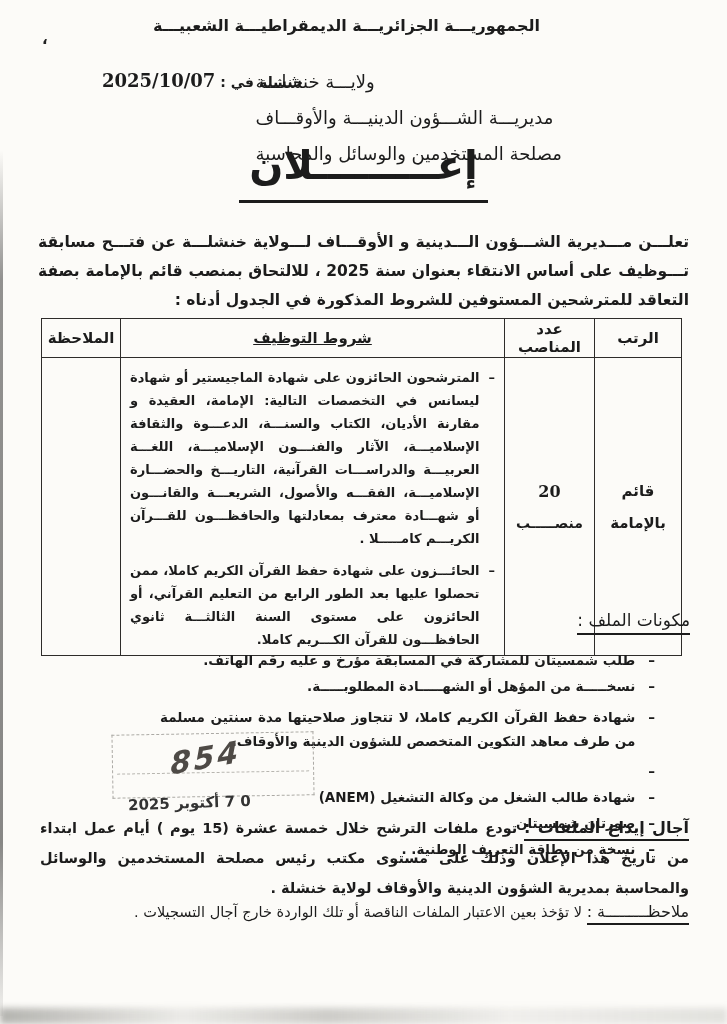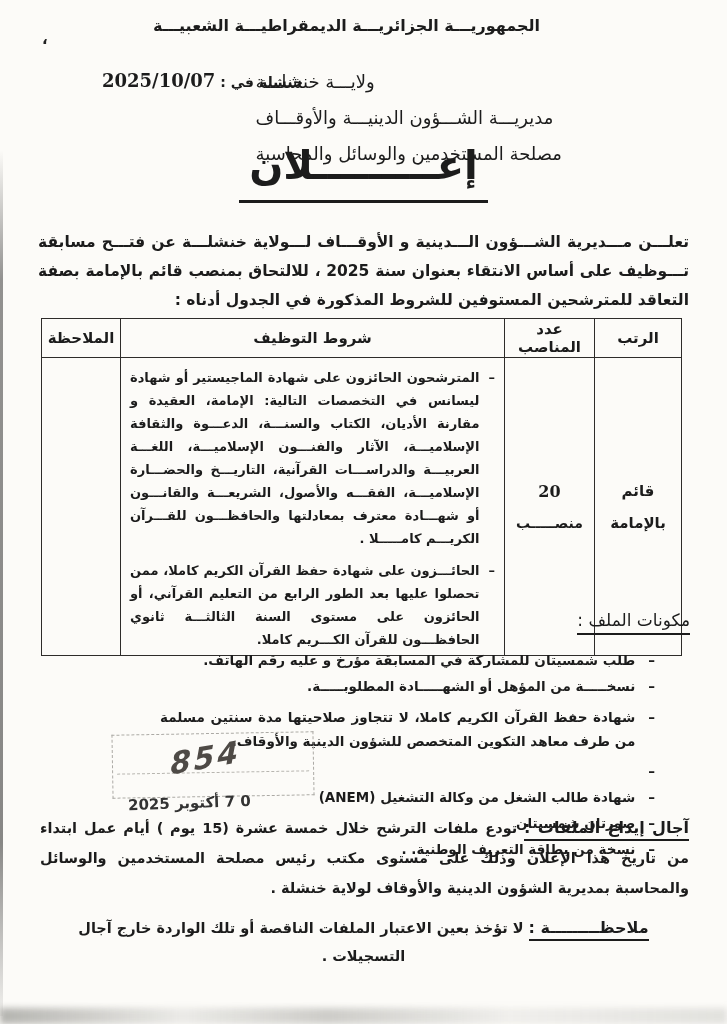--- a/index.html
+++ b/index.html
@@ -46,21 +46,21 @@
 
   
   .req-table{
     position:absolute;top:318px;right:45px;width:620px;
     border-collapse:collapse;table-layout:fixed;
   }
   .req-table th,.req-table td{border:1.6px solid #2e2c2a;}
   .req-table th{height:38px;font-size:15px;font-weight:700;text-align:center;padding:0 2px;}
   .col-rank{width:82px;}
   .col-pos{width:85px;}
-  .col-cond{width:379px;}
+  .col-cond{width:379px;text-decoration:underline;}
   .col-note{width:74px;}
   .req-table tbody td{height:242px;vertical-align:middle;}
   .rank-cell{font-size:15px;font-weight:700;text-align:center;line-height:32px;padding:0 10px;}
   .pos-cell{text-align:center;font-weight:700;}
   .pos-num{font-size:16px;font-family:"DejaVu Serif", serif;font-weight:700;}
   .pos-unit{font-size:14px;margin-top:14px;}
   .cond-cell{vertical-align:top !important;padding:8px 9px 4px;}
   .cond-item{display:flex;gap:9px;font-size:13px;font-weight:700;line-height:23px;text-align:justify;}
   .cond-item + .cond-item{margin-top:9px;}
   .cond-item .dash{flex:0 0 auto;}
@@ -94,22 +94,22 @@
     transform:rotate(-2deg);letter-spacing:1px;white-space:nowrap;direction:rtl;
   }
 
   
   .deadline{
     position:absolute;top:813px;right:38px;left:40px;margin:0;
     font-size:14.5px;font-weight:700;line-height:30px;text-align:justify;
   }
   .h-underline{border-bottom:2px solid #1c1c1c;padding-bottom:2px;font-size:16px;}
   .note-line{
-    position:absolute;top:898px;right:38px;left:38px;margin:16px;
-    font-size:14.5px;font-weight:700;line-height:28px;text-align:center;
+    position:absolute;top:898px;right:38px;left:38px;margin:0;
+    font-size:14.5px;font-weight:400;line-height:28px;text-align:right;
   }
 </style>
 </head>
 <body>
 
 <div class="page">
 
   <div class="left-edge"></div>
   <div class="stray-mark">،</div>
 

